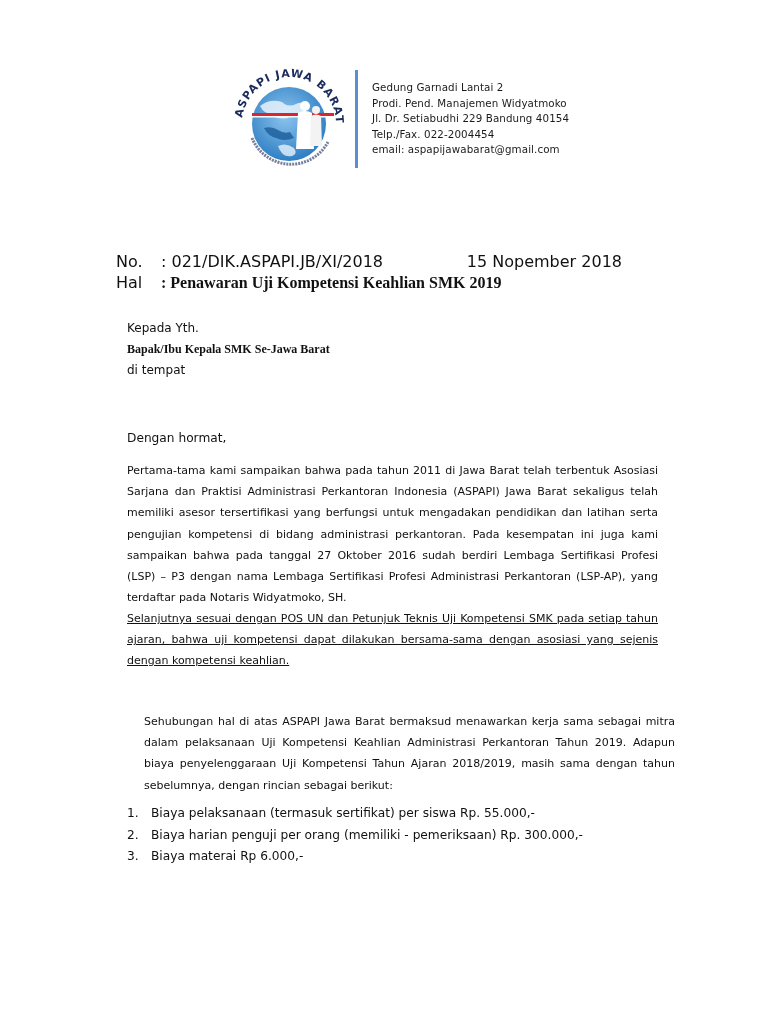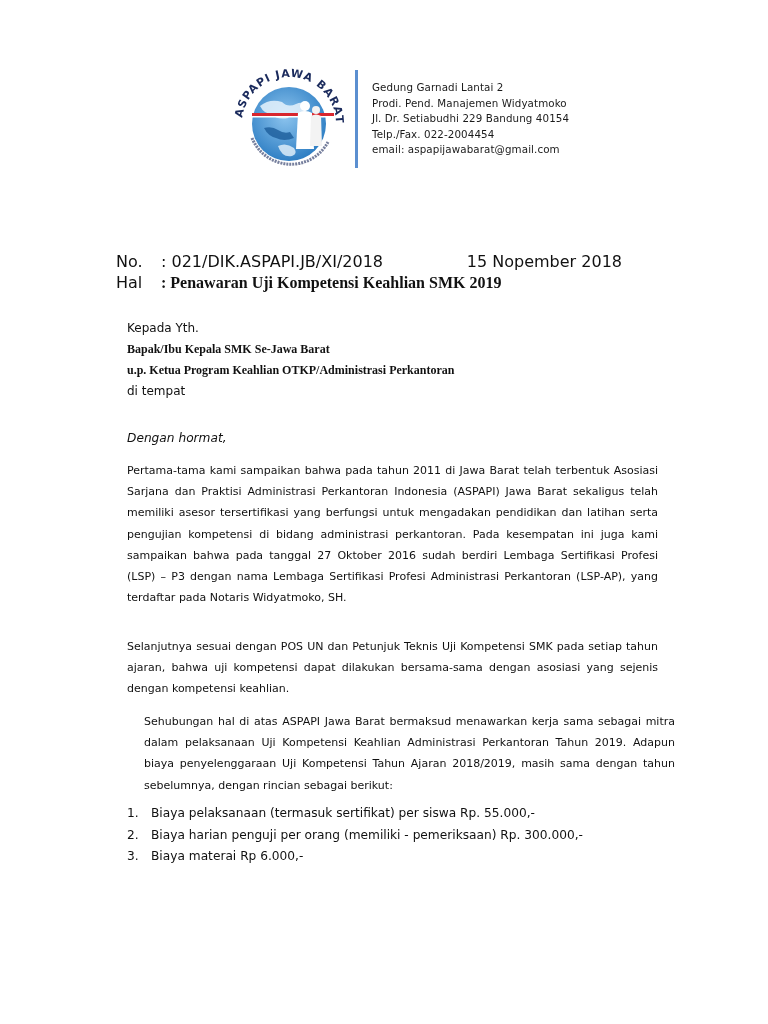--- a/index.html
+++ b/index.html
@@ -13,25 +13,25 @@
 
   .meta { position: absolute; left: 116px; top: 205px; width: 520px; font-size: 16px; margin-top: 46px; }
   .meta .row { height: 21px; line-height: 21px; white-space: nowrap; position: relative; }
   .meta .k { display: inline-block; width: 45px; }
   .meta .date { position: absolute; right: 14px; top: 0; }
   .bold { font-weight: bold; font-family: Liberation Serif, serif; }
 
   .addressee { position: absolute; left: 127px; top: 318px; font-size: 12px; line-height: 21px; }
   .addressee div { white-space: nowrap; }
 
-  .greeting { position: absolute; left: 127px; top: 431px; font-size: 12.2px; font-style: italic; }
+  .greeting { position: absolute; left: 127px; top: 431px; font-size: 12.2px; }
 
   .p { position: absolute; left: 127px; width: 531px; font-size: 11px; line-height: 21.2px; text-align: justify; }
   .p1 { top: 460px; }
-  .p2 { top: 636px; }
+  .p2 { top: 608px; text-decoration: underline; }
   .p3 { top: 711px; margin-left: 17px; }
 
   .list { position: absolute; left: 127px; top: 803px; font-size: 12.2px; line-height: 21.5px; }
   .list .li { white-space: nowrap; }
   .list .num { display: inline-block; width: 24px; }
 </style>
 </head>
 <body>
 
 <div class="letterhead">
@@ -76,21 +76,20 @@
     <span class="date">15 Nopember 2018</span>
   </div>
   <div class="row">
     <span class="k">Hal</span><span class="bold">: Penawaran Uji Kompetensi Keahlian SMK 2019</span>
   </div>
 </div>
 
 <div class="addressee">
   <div>Kepada Yth.</div>
   <div class="bold">Bapak/Ibu Kepala SMK Se-Jawa Barat</div>
-  <div class="bold">u.p. Ketua Program Keahlian OTKP/Administrasi Perkantoran</div>
   <div>di tempat</div>
 </div>
 
 <div class="greeting">Dengan hormat,</div>
 
 <div class="p p1">Pertama-tama kami sampaikan bahwa pada tahun 2011 di Jawa Barat telah terbentuk Asosiasi Sarjana dan Praktisi Administrasi Perkantoran Indonesia (ASPAPI) Jawa Barat sekaligus telah memiliki asesor tersertifikasi yang berfungsi untuk mengadakan pendidikan dan latihan serta pengujian kompetensi di bidang administrasi perkantoran. Pada kesempatan ini juga kami sampaikan bahwa pada tanggal 27 Oktober 2016 sudah berdiri Lembaga Sertifikasi Profesi (LSP) – P3 dengan nama Lembaga Sertifikasi Profesi Administrasi Perkantoran (LSP-AP), yang terdaftar pada Notaris Widyatmoko, SH.</div>
 <div class="p p2">Selanjutnya sesuai dengan POS UN dan Petunjuk Teknis Uji Kompetensi SMK pada setiap tahun ajaran, bahwa uji kompetensi dapat dilakukan bersama-sama dengan asosiasi yang sejenis dengan kompetensi keahlian.</div>
 <div class="p p3">Sehubungan hal di atas ASPAPI Jawa Barat bermaksud menawarkan kerja sama sebagai mitra dalam pelaksanaan Uji Kompetensi Keahlian Administrasi Perkantoran Tahun 2019. Adapun biaya penyelenggaraan Uji Kompetensi Tahun Ajaran 2018/2019, masih sama dengan tahun sebelumnya, dengan rincian sebagai berikut:</div>
 
 <div class="list">

